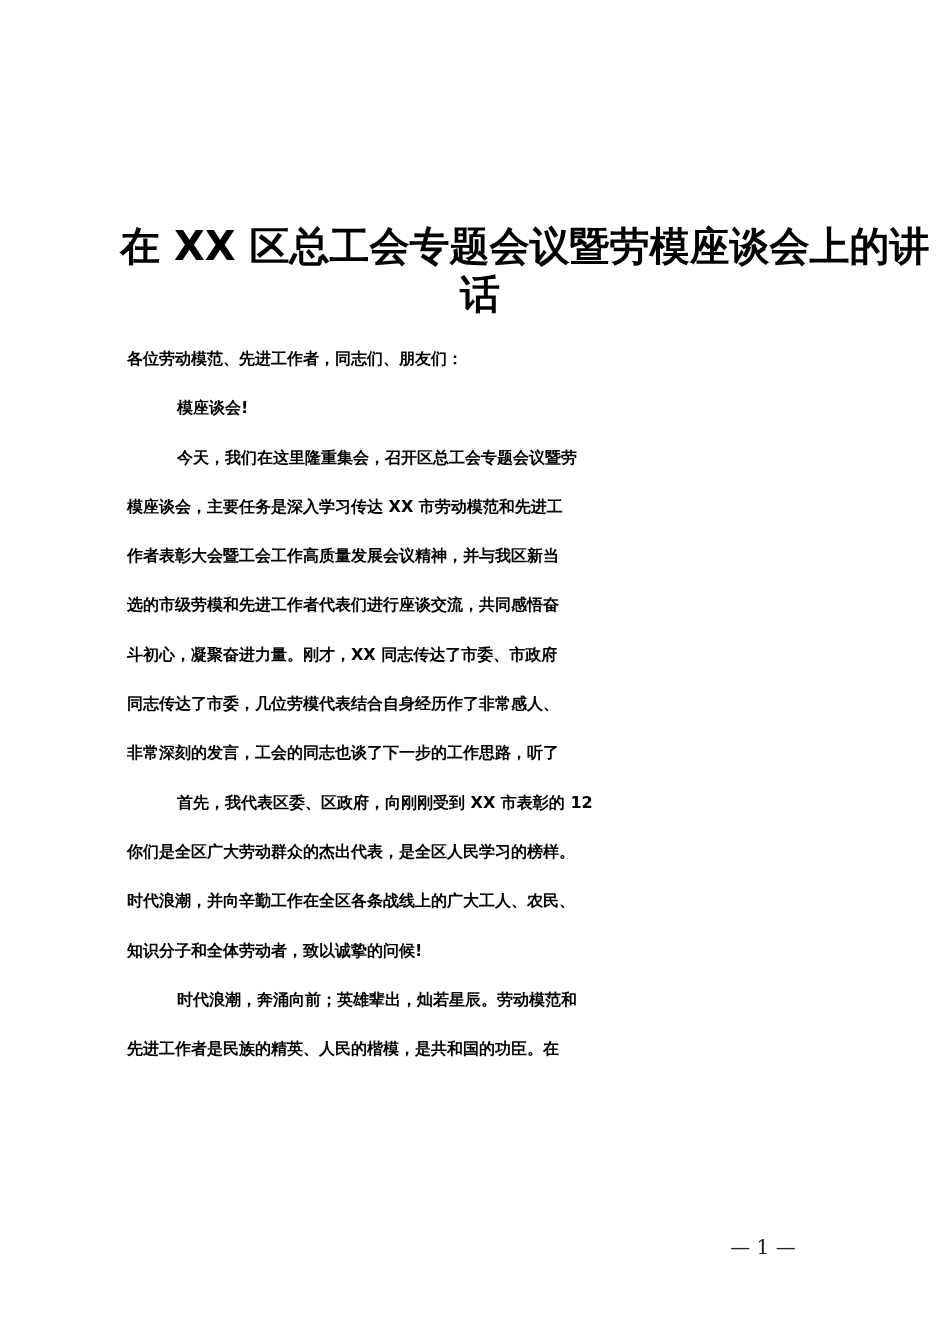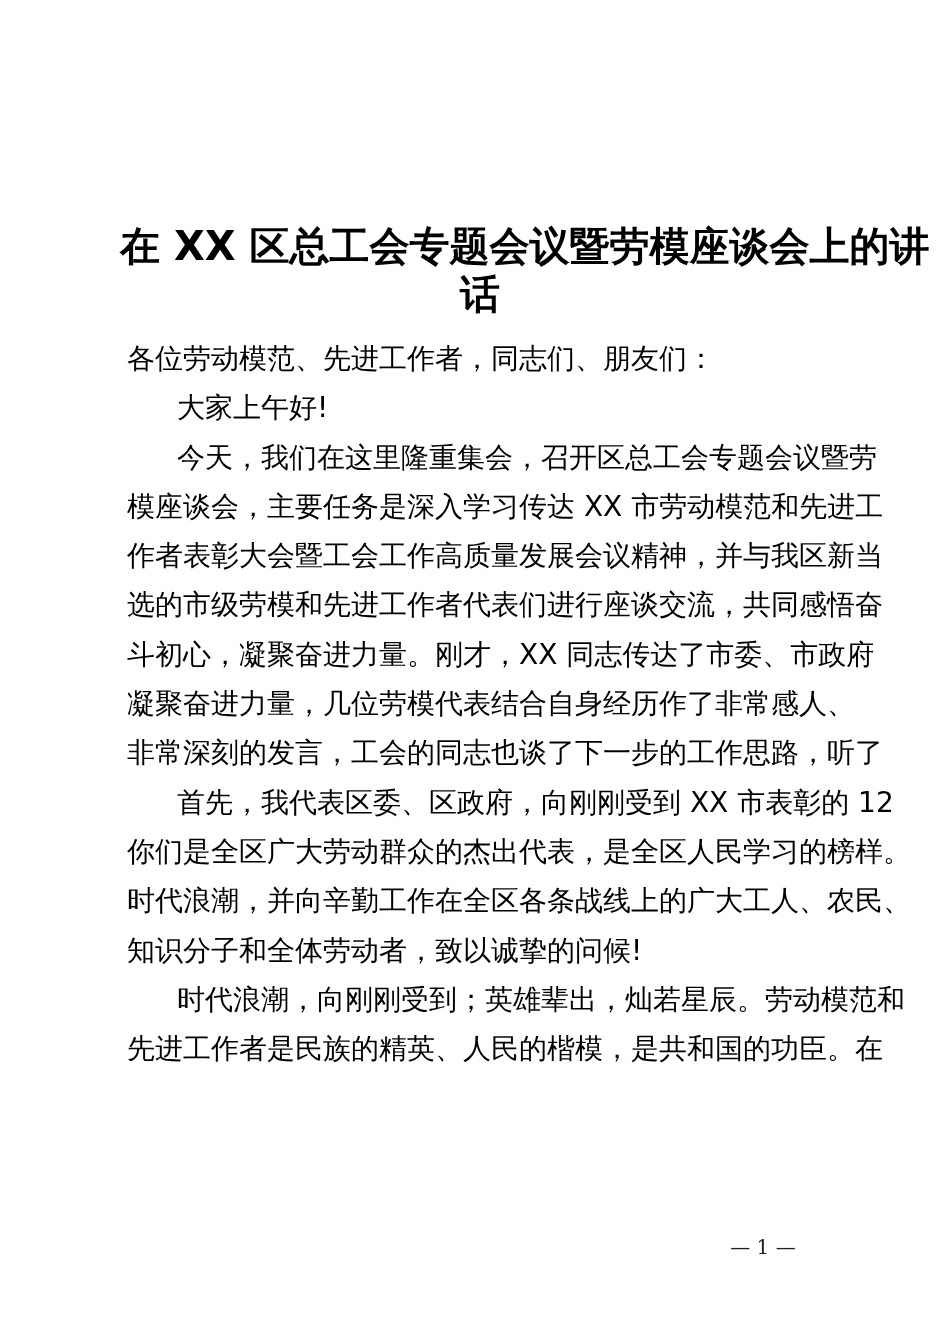--- a/index.html
+++ b/index.html
@@ -33,22 +33,23 @@
       line-height: 48px;
       letter-spacing: 0px;
       margin-top: 40px;
     }
     .title .line { display: block; white-space: nowrap; }
     .body-text {
       position: absolute;
       left: 127px;
       top: 334px;
       width: 730px;
-      font-size: 28px;
+      font-size: 16px;
       line-height: 49.3px;
+      font-weight: bold;
     }
     .p {
       margin: 0;
       white-space: nowrap;
     }
     .p .ln { display: block; white-space: nowrap; }
     .indent { padding-left: 50px; }
     .page-number {
       position: absolute;
       left: 718px;
@@ -69,40 +70,40 @@
   <div class="title">
     <span class="line">在 XX 区总工会专题会议暨劳模座谈会上的讲</span>
     <span class="line">话</span>
   </div>
 
   <div class="body-text">
     <p class="p">
       <span class="ln">各位劳动模范、先进工作者，同志们、朋友们：</span>
     </p>
     <p class="p">
-      <span class="ln indent">大家上午好!</span>
+      <span class="ln indent">模座谈会!</span>
     </p>
 
     <p class="p">
       <span class="ln indent">今天，我们在这里隆重集会，召开区总工会专题会议暨劳</span>
       <span class="ln">模座谈会，主要任务是深入学习传达 XX 市劳动模范和先进工</span>
       <span class="ln">作者表彰大会暨工会工作高质量发展会议精神，并与我区新当</span>
       <span class="ln">选的市级劳模和先进工作者代表们进行座谈交流，共同感悟奋</span>
       <span class="ln">斗初心，凝聚奋进力量。刚才，XX 同志传达了市委、市政府</span>
-      <span class="ln">凝聚奋进力量，几位劳模代表结合自身经历作了非常感人、</span>
+      <span class="ln">同志传达了市委，几位劳模代表结合自身经历作了非常感人、</span>
       <span class="ln">非常深刻的发言，工会的同志也谈了下一步的工作思路，听了</span>
     </p>
 
     <p class="p">
       <span class="ln indent">首先，我代表区委、区政府，向刚刚受到 XX 市表彰的 12</span>
       <span class="ln">你们是全区广大劳动群众的杰出代表，是全区人民学习的榜样。</span>
       <span class="ln">时代浪潮，并向辛勤工作在全区各条战线上的广大工人、农民、</span>
       <span class="ln">知识分子和全体劳动者，致以诚挚的问候!</span>
     </p>
 
     <p class="p">
-      <span class="ln indent">时代浪潮，向刚刚受到；英雄辈出，灿若星辰。劳动模范和</span>
+      <span class="ln indent">时代浪潮，奔涌向前；英雄辈出，灿若星辰。劳动模范和</span>
       <span class="ln">先进工作者是民族的精英、人民的楷模，是共和国的功臣。在</span>
     </p>
   </div>
 
   <div class="page-number">— 1 —</div>
 </div>
 
 </body></html>

